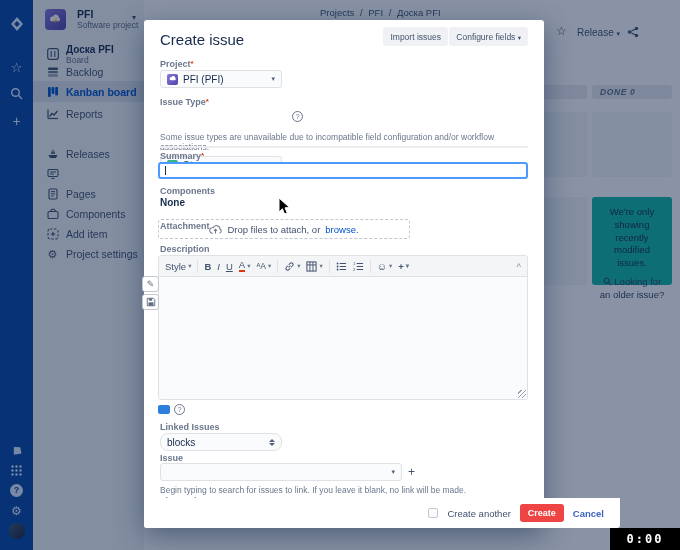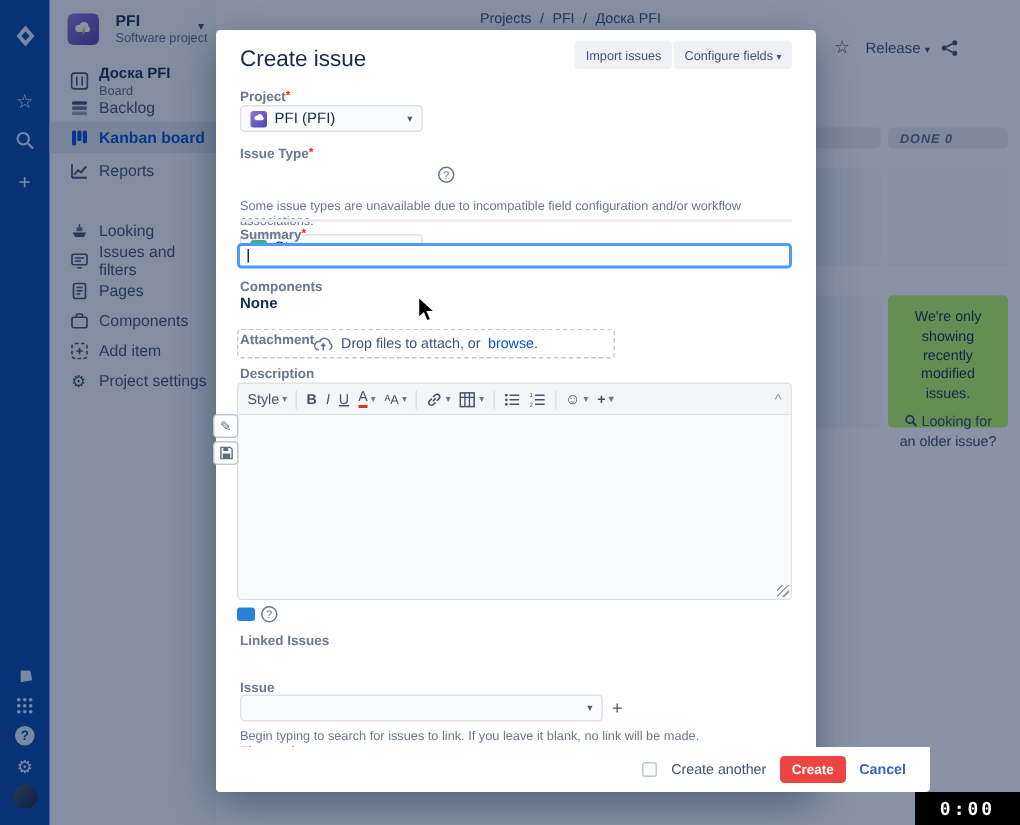--- a/index.html
+++ b/index.html
@@ -26,21 +26,21 @@
   .chev { position:absolute; right:8px; font-size:8px; color:#42526E; }
   .sub { font-size:8.5px; color:#5E6C84; font-weight:400; }
 
   .crumb { position:absolute; left:176px; top:7px; font-size:9.5px; color:#42526E; }
   .crumb span { margin-right:3px; }
   .top-ic { position:absolute; top:24px; color:#42526E; font-size:12px; }
 
   .colhead { position:absolute; top:85px; height:14px; background:#EBECF0; border-radius:3px;
     font-size:8.5px; font-weight:600; letter-spacing:.6px; color:#5E6C84; line-height:14px; padding-left:8px; }
   .colbody { position:absolute; background:#F4F5F7; border-radius:3px; }
-  .msg-card { position:absolute; left:592px; top:197px; width:80px; height:88px; background:#bef264; border-radius:3px;
+  .msg-card { position:absolute; left:592px; top:197px; width:80px; height:88px; background:#14b8a6; border-radius:3px;
     font-size:9.5px; color:#172B4D; text-align:center; padding:9px 6px; line-height:1.35; }
   .msg-link { color:#344563; margin-top:6px; display:inline-block; }
 
   
   .overlay { left:0; top:0; width:680px; height:550px; background:rgba(9,30,66,0.48); z-index:5; }
 
   
   .modal { left:144px; top:20px; width:400px; height:508px; background:#fff; border-radius:3px;
     box-shadow:0 8px 28px rgba(9,30,66,0.45); z-index:10; }
   .m-title { position:absolute; left:16px; top:11px; font-size:15px; font-weight:500; color:#172B4D; }
@@ -208,32 +208,31 @@
     </div>
 
     <div class="side-item" style="top:144px;">
       <span class="ic">
         <svg width="12" height="12" viewBox="0 0 12 12">
             <path d="M1.5 7 H10.5 L9 10 H3 Z" fill="currentColor"></path>
             <rect x="4" y="3.5" width="4" height="2.6" rx=".5" fill="currentColor" opacity=".8"></rect>
             <line x1="6" y1="1.5" x2="6" y2="3.5" stroke="currentColor" stroke-width="1"></line>
           </svg>
       </span>
-      <span>Looking</span>
+      <span>Releases</span>
     </div>
     <div class="side-item" style="top:164px;">
       <span class="ic">
         <svg width="12" height="12" viewBox="0 0 12 12">
             <rect x="1" y="1.5" width="10" height="7" rx="1.2" fill="none" stroke="currentColor" stroke-width="1.1"></rect>
             <line x1="3" y1="4" x2="9" y2="4" stroke="currentColor" stroke-width="1"></line>
             <line x1="3" y1="6" x2="7" y2="6" stroke="currentColor" stroke-width="1"></line>
             <line x1="4.5" y1="10.5" x2="7.5" y2="10.5" stroke="currentColor" stroke-width="1.1"></line>
           </svg>
       </span>
-      <span>Issues and filters</span>
     </div>
     <div class="side-item" style="top:184px;">
       <span class="ic">
         <svg width="12" height="12" viewBox="0 0 12 12">
             <rect x="2" y="1" width="8" height="10" rx="1.2" fill="none" stroke="currentColor" stroke-width="1.1"></rect>
             <line x1="4" y1="3.6" x2="8" y2="3.6" stroke="currentColor" stroke-width="1"></line>
             <line x1="4" y1="5.8" x2="8" y2="5.8" stroke="currentColor" stroke-width="1"></line>
             <line x1="4" y1="8" x2="6.5" y2="8" stroke="currentColor" stroke-width="1"></line>
           </svg>
       </span>
@@ -432,20 +431,27 @@
         <span class="ti" style="margin-left:auto; color:#8993A4;">^</span>
       </div>
       <div class="editor">
         <span class="grip"></span>
       </div>
     </div>
     <div class="mode-badge"></div>
     <div class="help-circ" style="left:30px; top:384px;">?</div>
 
     <div class="lbl" style="left:16px; top:402px;">Linked Issues</div>
+    <div class="select" style="left:16px; top:413px; width:122px; border-radius:8px;">
+      <span>blocks</span>
+      <span class="stepper">
+          <i class="tri-up"></i>
+          <i class="tri-dn"></i>
+        </span>
+    </div>
 
     <div class="lbl" style="left:16px; top:433px;">Issue</div>
     <div class="select" style="left:16px; top:443px; width:242px;">
       <span></span>
       <span class="dd">▾</span>
     </div>
     <div class="plus-btn" style="left:264px; top:445px;">+</div>
     <div class="note" style="left:16px; top:465px; width:370px;">Begin typing to search for issues to link. If you leave it blank, no link will be made.</div>
 
     <div class="lbl" style="left:16px; top:476px; color:#7A869A;">Fix versions</div>

